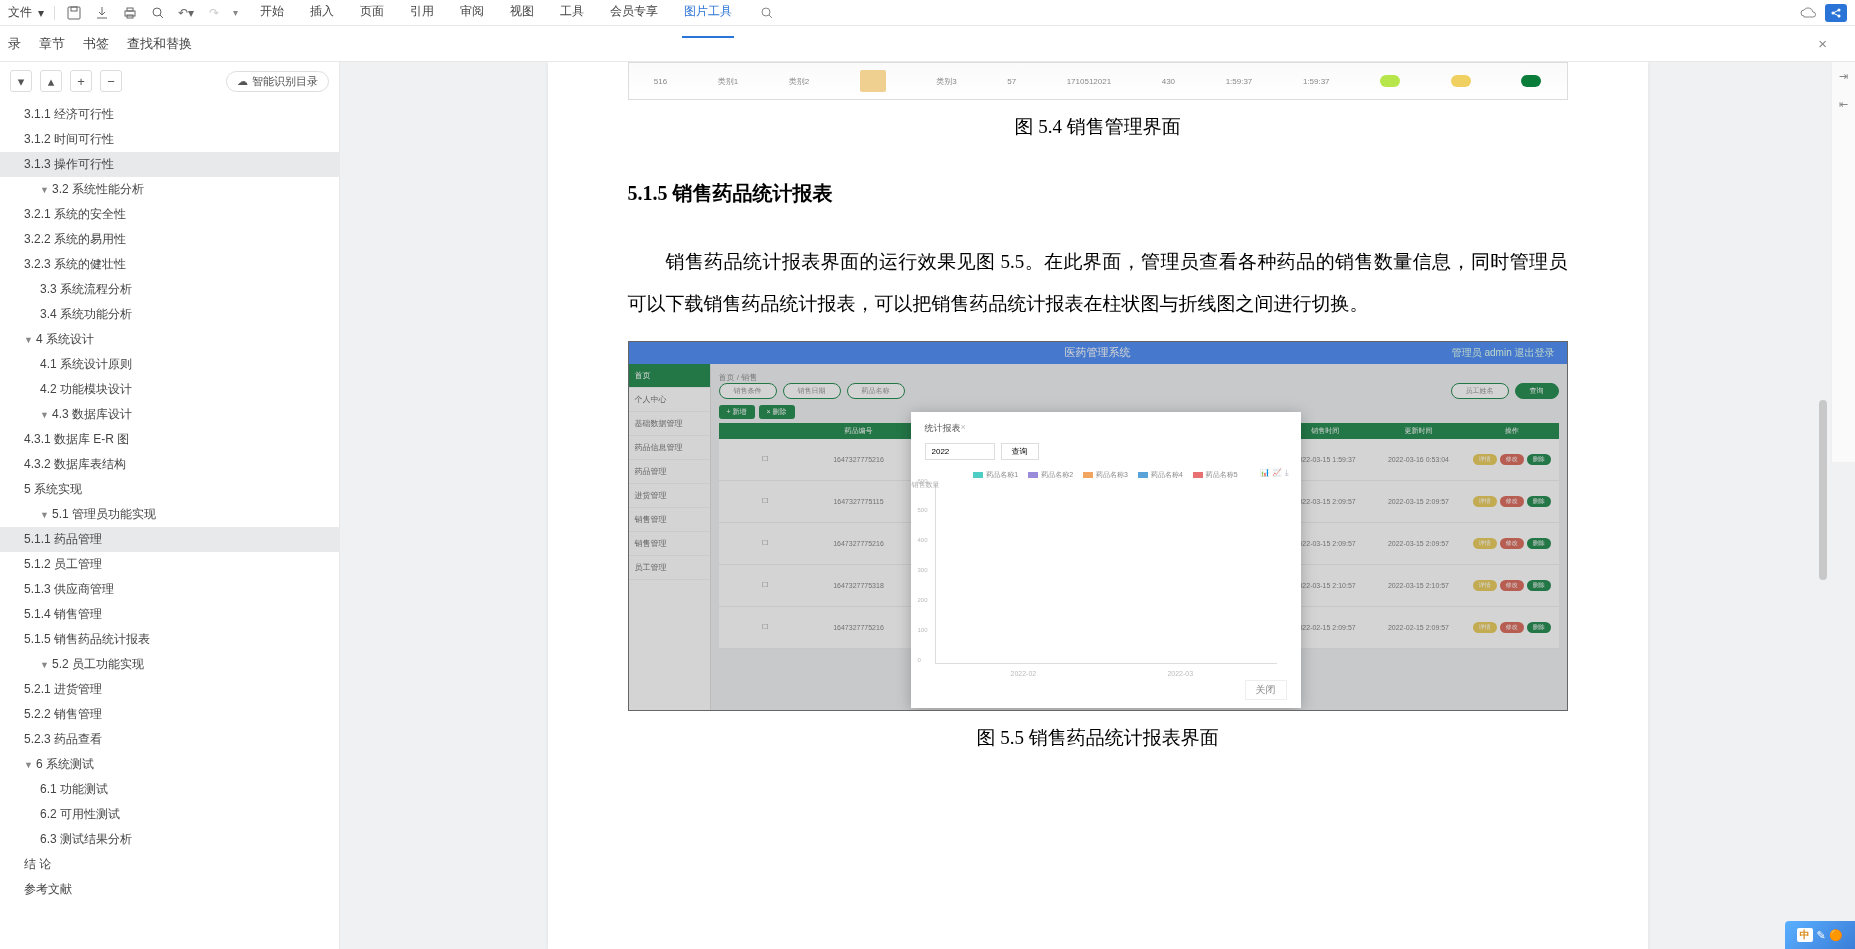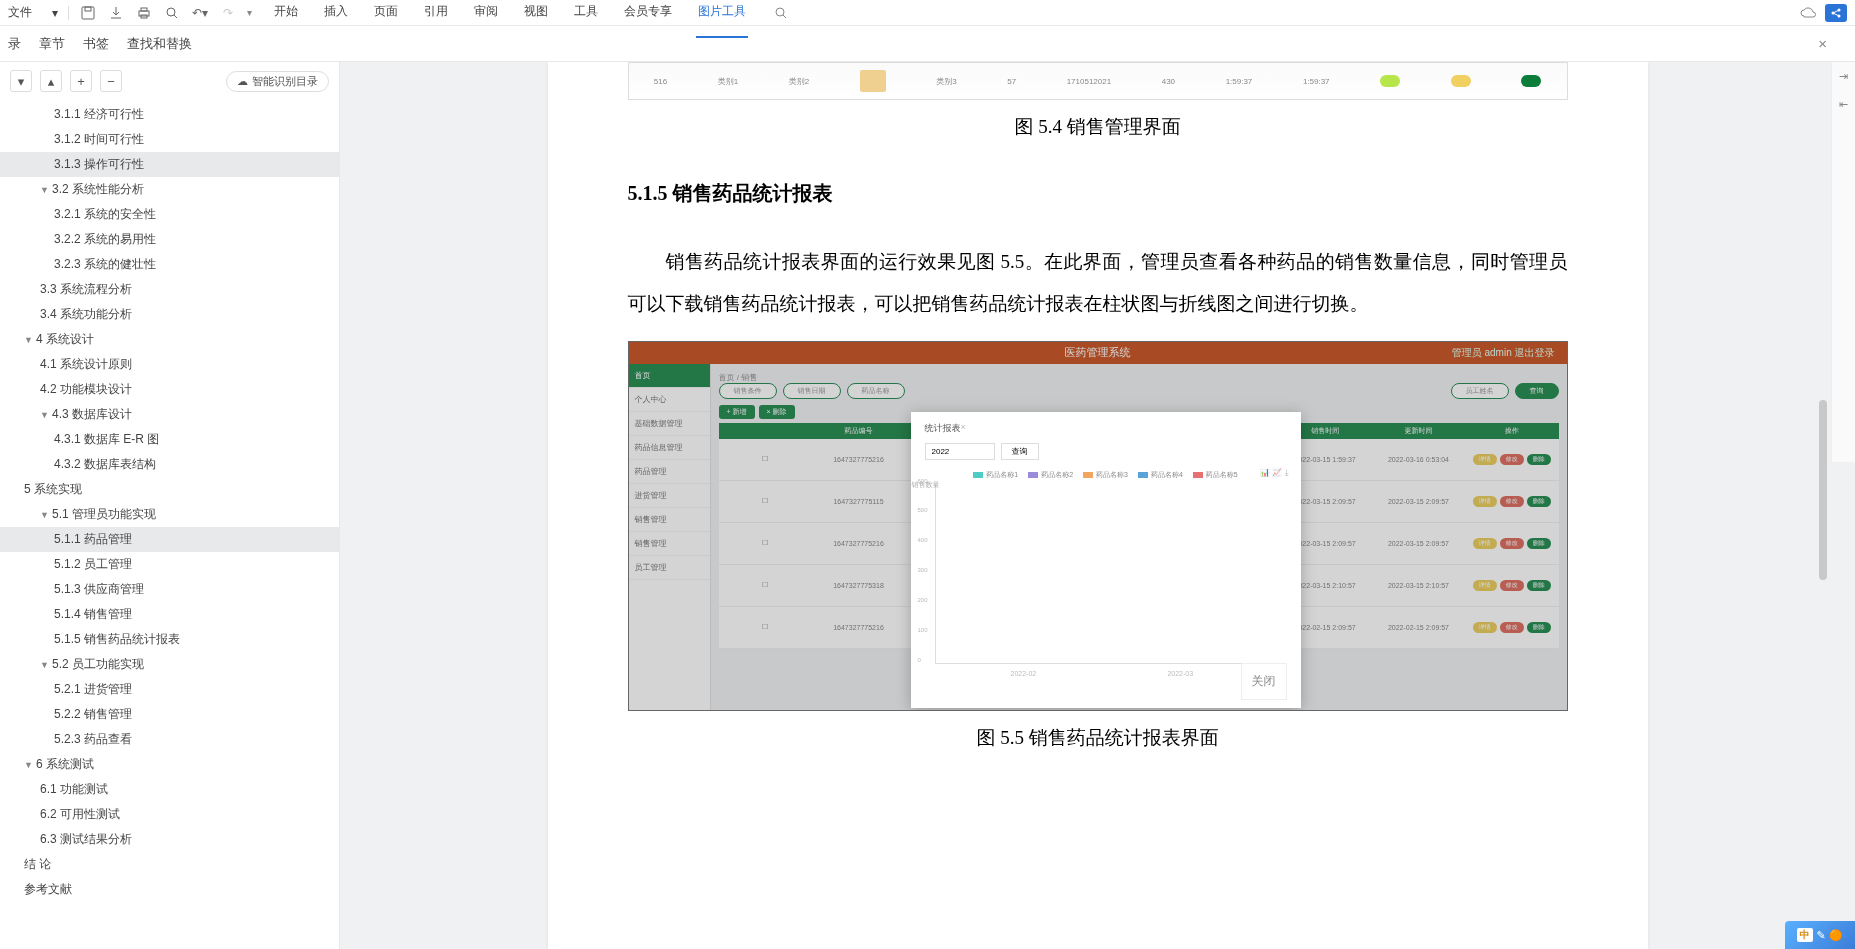--- a/index.html
+++ b/index.html
@@ -1,20 +1,20 @@
 <!DOCTYPE html>
 <html><head>
 <meta charset="utf-8">
 <style>
 * { margin: 0; padding: 0; box-sizing: border-box; font-family: "Microsoft YaHei", sans-serif; }
 body { background: #f5f6f7; overflow: hidden; width: 1855px; height: 949px; position: relative; }
 
 
 .titlebar { height: 26px; background: #fff; display: flex; align-items: center; padding: 0 8px; gap: 10px; font-size: 12px; color: #444; border-bottom: 1px solid #e8e8e8; }
-.titlebar .file-menu { display: flex; align-items: center; gap: 20px; cursor: pointer; }
+.titlebar .file-menu { display: flex; align-items: center; gap: 6px; cursor: pointer; }
 .titlebar .icon-btn { width: 18px; height: 18px; display: flex; align-items: center; justify-content: center; color: #666; cursor: pointer; }
 .titlebar .divider { width: 1px; height: 14px; background: #ddd; }
 .titlebar .tabs { display: flex; gap: 22px; margin-left: 10px; }
 .titlebar .tab { cursor: pointer; padding: 16px 2px; }
 .titlebar .tab.active { color: #2b74d7; border-bottom: 2px solid #2b74d7; }
 .titlebar .right { margin-left: auto; display: flex; gap: 8px; align-items: center; }
 .titlebar .search-ico { color: #888; }
 .titlebar .cloud { color: #888; }
 .titlebar .share { background: #2b74d7; color: #fff; border-radius: 3px; width: 22px; height: 18px; display: flex; align-items: center; justify-content: center; font-size: 11px; }
 
@@ -29,40 +29,40 @@
 
 .sidebar { width: 340px; background: #fff; border-right: 1px solid #e8e8e8; display: flex; flex-direction: column; font-size: 12px; color: #444; }
 .sb-tools { display: flex; align-items: center; padding: 8px 10px; gap: 8px; }
 .sb-btn { width: 22px; height: 22px; border: 1px solid #ddd; border-radius: 3px; display: flex; align-items: center; justify-content: center; cursor: pointer; background: #fff; font-size: 13px; color: #555; }
 .sb-smart { margin-left: auto; border: 1px solid #ddd; border-radius: 12px; padding: 2px 10px; display: flex; align-items: center; gap: 4px; cursor: pointer; font-size: 11px; color: #555; background: #fff; }
 .tree { flex: 1; overflow-y: auto; padding: 2px 0 20px 0; }
 .tree-item { padding: 4px 8px 4px 8px; cursor: pointer; white-space: nowrap; display: flex; align-items: center; }
 .tree-item.selected { background: #e7e9eb; }
 .tree-item.l2 { padding-left: 24px; }
 .tree-item.l3 { padding-left: 40px; }
-.tree-item.l4 { padding-left: 54px; }
+.tree-item.l4 { padding-left: 24px; }
 .tree-arrow { width: 10px; display: inline-block; color: #888; font-size: 9px; margin-right: 2px; }
 
 
 .docarea { flex: 1; display: flex; justify-content: center; overflow-y: auto; background: #f0f1f2; position: relative; }
 .page { width: 1100px; background: #fff; box-shadow: 0 1px 4px rgba(0,0,0,0.08); padding: 0 80px 60px 80px; position: relative; }
 
 
 .fig54-strip { height: 38px; border: 1px solid #ddd; margin-top: 0; background: linear-gradient(#fafafa,#fff); display: flex; align-items: center; justify-content: space-around; font-size: 8px; color: #888; position: relative; }
 .fig54-strip .thumb { width: 26px; height: 22px; background: #f0d090; border-radius: 2px; }
 .fig54-strip .pill { width: 20px; height: 12px; border-radius: 6px; }
 .caption { text-align: center; font-size: 19px; font-family: SimSun, serif; margin-top: 14px; color: #000000; }
 
 .h3 { font-size: 20px; font-weight: bold; margin-top: 40px; font-family: SimSun, serif; }
 .para { font-size: 19px; line-height: 2.2; margin-top: 34px; text-indent: 2em; text-align: justify; font-family: SimSun, serif; }
 
 
 .fig55 { margin-top: 16px; border: 1px solid #666; height: 370px; position: relative; background: #eef0f2; overflow: hidden; font-size: 9px; }
 .fig55 .shade { position: absolute; inset: 0; background: rgba(100,100,100,0.28); pointer-events: none; }
-.fig55 .topbar { height: 22px; background: #c2410c; color: #fff; display: flex; align-items: center; justify-content: center; font-size: 11px; position: relative; }
+.fig55 .topbar { height: 22px; background: #3b82f6; color: #fff; display: flex; align-items: center; justify-content: center; font-size: 11px; position: relative; }
 .fig55 .topbar .right-info { position: absolute; right: 12px; font-size: 10px; color: #dfe; }
 .fig55 .body { display: flex; height: calc(100% - 22px); }
 .fig55 .side { width: 82px; background: #fff; border-right: 1px solid #ddd; }
 .fig55 .side-item { padding: 6px 6px; font-size: 8px; color: #666; border-bottom: 1px solid #f2f2f2; }
 .fig55 .side-item.active { background: #0a7d3b; color: #fff; }
 .fig55 .content { flex: 1; padding: 8px; position: relative; }
 .fig55 .crumb { font-size: 8px; color: #888; }
 .fig55 .filters { display: flex; gap: 6px; margin-bottom: 6px; }
 .fig55 .chip { border: 1px solid #0a7d3b; border-radius: 10px; padding: 2px 14px; font-size: 7px; color: #888; background: #fff; }
 .fig55 .chip.solid { background: #0a7d3b; color: #fff; }
@@ -97,21 +97,21 @@
 .fig55 .ytick { position: absolute; left: -18px; font-size: 6px; color: #bbb; }
 .fig55 .bars { position: absolute; bottom: 0; display: flex; width: 100%; justify-content: space-around; align-items: flex-end; height: 100%; }
 .fig55 .group { display: flex; gap: 3px; align-items: flex-end; }
 .fig55 .bar { width: 14px; }
 .fig55 .c1 { background: #4ecdc4; }
 .fig55 .c2 { background: #9b8cdb; }
 .fig55 .c3 { background: #f2a560; }
 .fig55 .c4 { background: #5aa3d9; }
 .fig55 .c5 { background: #e87070; }
 .fig55 .xlabel { position: absolute; bottom: -14px; font-size: 7px; color: #bbb; }
-.fig55 .modal .close-btn { position: absolute; bottom: 8px; right: 14px; font-size: 12px; color: #888; border: 1px solid #eee; padding: 9px 10px; cursor: pointer; }
+.fig55 .modal .close-btn { position: absolute; bottom: 8px; right: 14px; font-size: 10px; color: #888; border: 1px solid #eee; padding: 2px 10px; cursor: pointer; }
 .fig55 .toggle-icons { position: absolute; top: 56px; right: 12px; font-size: 8px; color: #aab; }
 
 
 .right-strip { position: absolute; right: 0; top: 62px; width: 24px; height: 400px; background: #fafafb; border-left: 1px solid #eee; }
 .right-strip .ico { width: 100%; height: 28px; display: flex; align-items: center; justify-content: center; color: #888; cursor: pointer; font-size: 11px; }
 
 
 .ime { position: absolute; right: 0; bottom: 0; width: 70px; height: 28px; background: linear-gradient(135deg,#5ab0ff,#3a7dd8); display: flex; align-items: center; justify-content: center; color: #fff; font-size: 11px; gap: 4px; border-top-left-radius: 4px; }
 .ime .lang { background: #fff; color: #d88a1a; border-radius: 2px; padding: 0 3px; font-weight: bold; font-size: 10px; }
 

